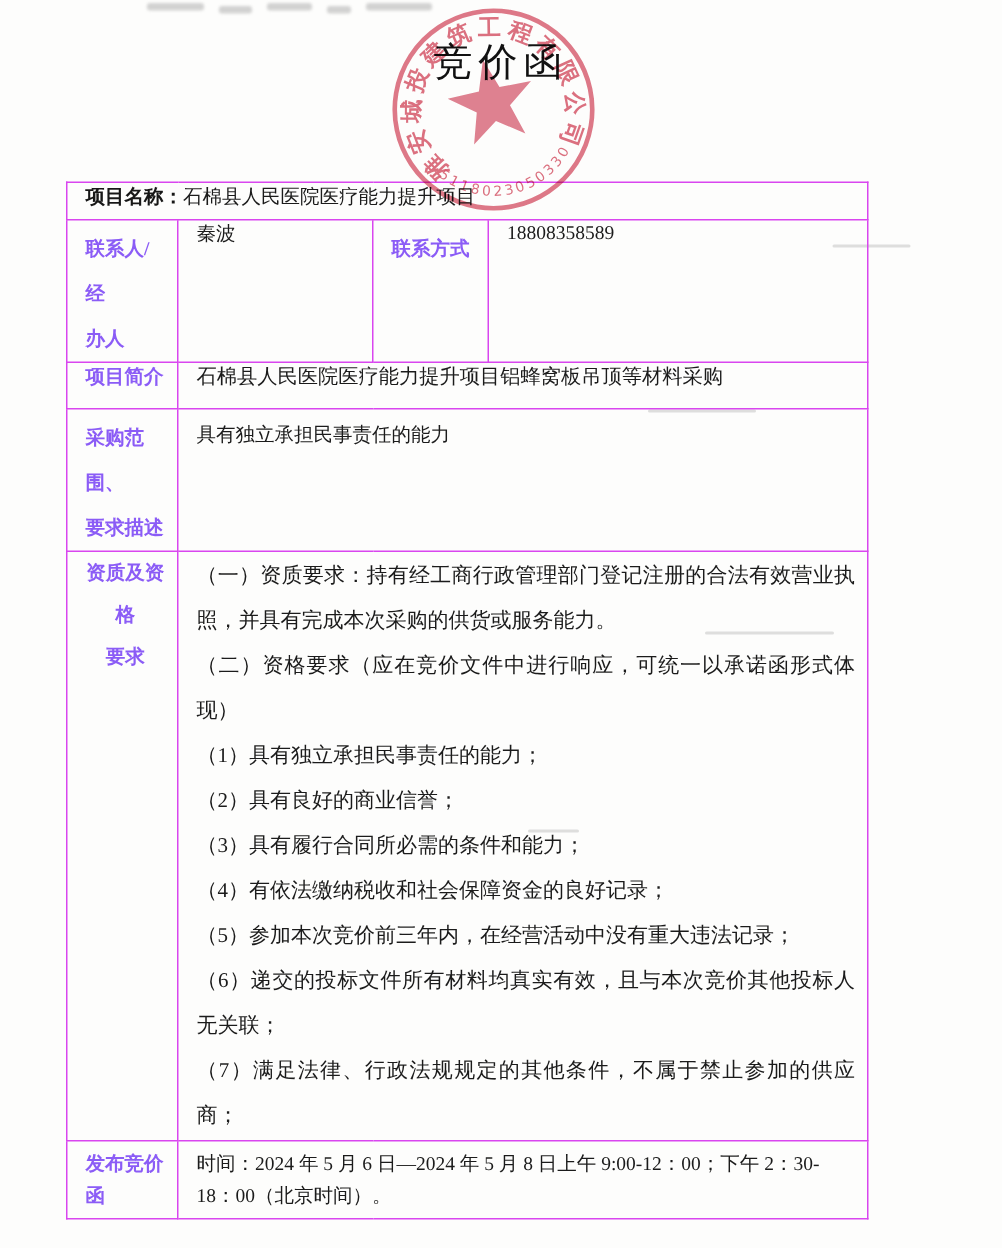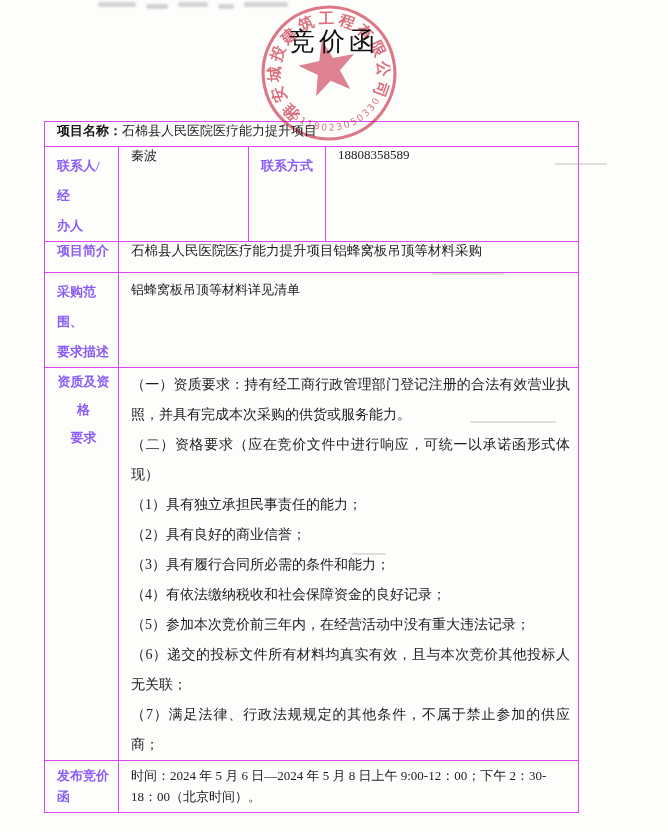--- a/index.html
+++ b/index.html
@@ -127,21 +127,21 @@
     <tr class="r-brief" style="height:31px">
       <td class="lab-cell vmid">项目简介</td>
       <td colspan="3" style="font-size:13.5px">石棉县人民医院医疗能力提升项目铝蜂窝板吊顶等材料采购</td>
     </tr>
 
     <tr class="r-scope" style="height:56px">
       <td class="lab-cell">
         <div>采购范围、</div>
         <div>要求描述</div>
       </td>
-      <td colspan="3" class="val-cell">铝蜂窝板吊顶等材料详见清单</td>
+      <td colspan="3" class="val-cell">具有独立承担民事责任的能力</td>
     </tr>
 
 
     <tr class="r-qual" style="height:231px">
       <td class="lab-cell center vmid">
         <div>资质及资格</div>
         <div>要求</div>
       </td>
       <td colspan="3" class="val-cell">
         <div>（一）资质要求：持有经工商行政管理部门登记注册的合法有效营业执照，并具有完成本次采购的供货或服务能力。</div>

